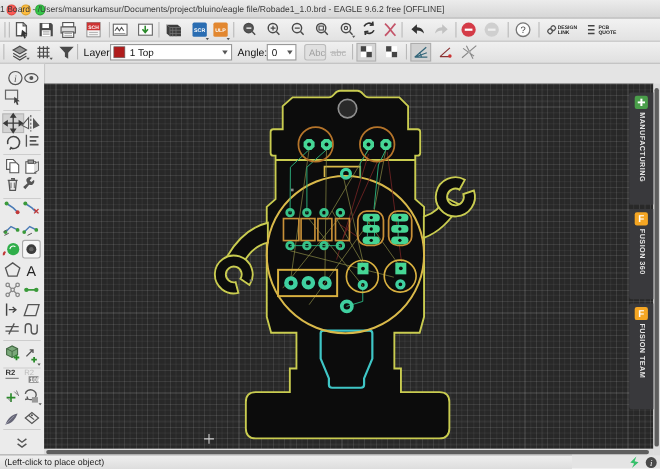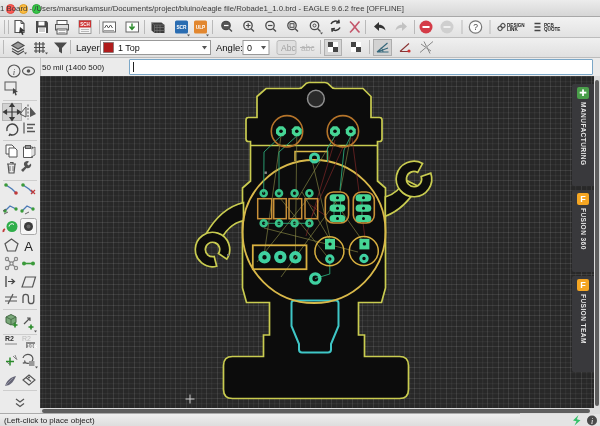--- a/index.html
+++ b/index.html
@@ -194,26 +194,20 @@
     <path d="M369.5,2 V16" stroke="#b9b9b9"></path>
 
     <rect x="373.5" y="1.5" width="18" height="16" fill="#d2d2d2" stroke="#adadad"></rect>
     <path d="M377,14 L387.5,5 M377,14 H388.5 M377,14 L388,10" fill="none" stroke="#33667a" stroke-width="1.1"></path>
     <path d="M383,14 a6,6 0 0 0 -1.8,-4.2" fill="none" stroke="#33667a" stroke-width="1"></path>
     <path d="M400,13.5 L409,5.5 M400,13.5 H410" fill="none" stroke="#8a3333" stroke-width="1.1"></path>
     <circle cx="409" cy="13" r="1.6" fill="#c33"></circle>
     <path d="M420,14.5 L433,3.5 M421,6 l10,7 M424,3.5 l6,12" fill="none" stroke="#888" stroke-width="1"></path>
     <circle cx="426.5" cy="9" r="1.3" fill="#aaa"></circle>
   </svg>
-  </div>
-  <div id="tb3" class="abs">
-    <div class="abs lbl" style="left:42px;top:4.5px;font-size:8px;">50 mil (1400 500)</div>
-    <div class="abs" style="left:129px;top:1px;width:462px;height:14px;background:#fff;border:1px solid #7ba7c7;border-radius:1px;">
-      <div class="abs" style="left:3px;top:2px;width:1px;height:10px;background:#222;"></div>
-    </div>
   </div>
   <div id="sidebar" class="abs">
   <svg width="40" height="355" xmlns="http://www.w3.org/2000/svg">
 
     <circle cx="14" cy="13" r="6" fill="none" stroke="#555" stroke-width="1.1"></circle>
     <text x="14" y="16.5" font-size="9" fill="#555" text-anchor="middle" font-family="Liberation Serif" font-style="italic">i</text>
     <ellipse cx="28.5" cy="13" rx="6" ry="4" fill="none" stroke="#555" stroke-width="1.1"></ellipse>
     <circle cx="28.5" cy="13" r="1.8" fill="#555"></circle>
 
     <rect x="5" y="24" width="11" height="8" fill="none" stroke="#666" stroke-width="1.1"></rect>

